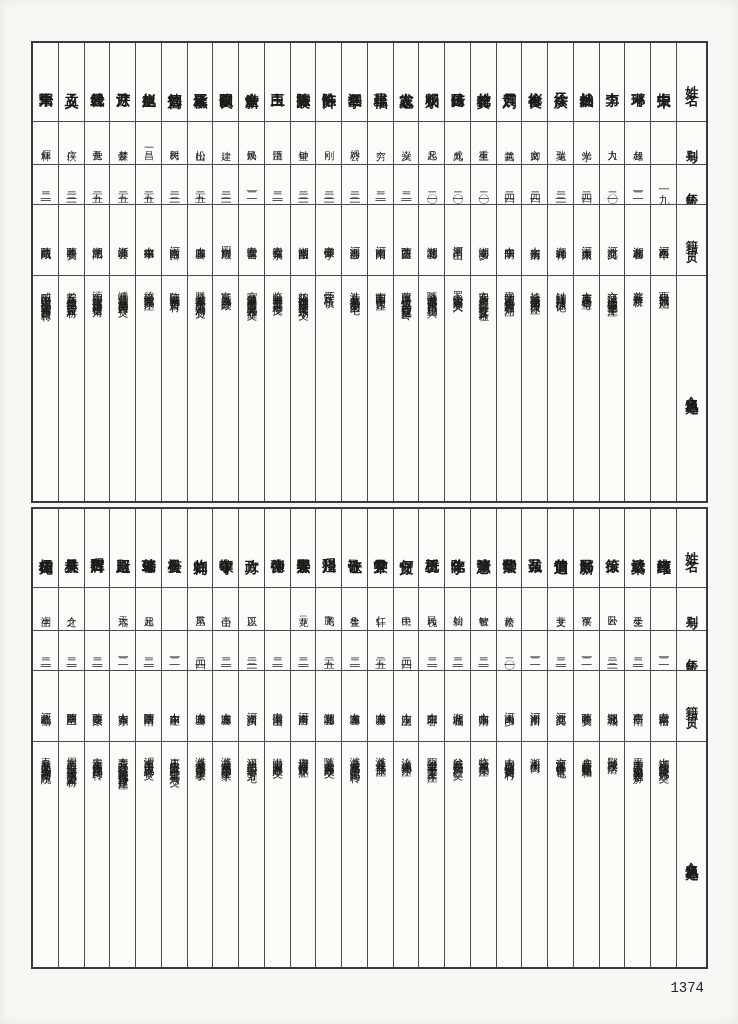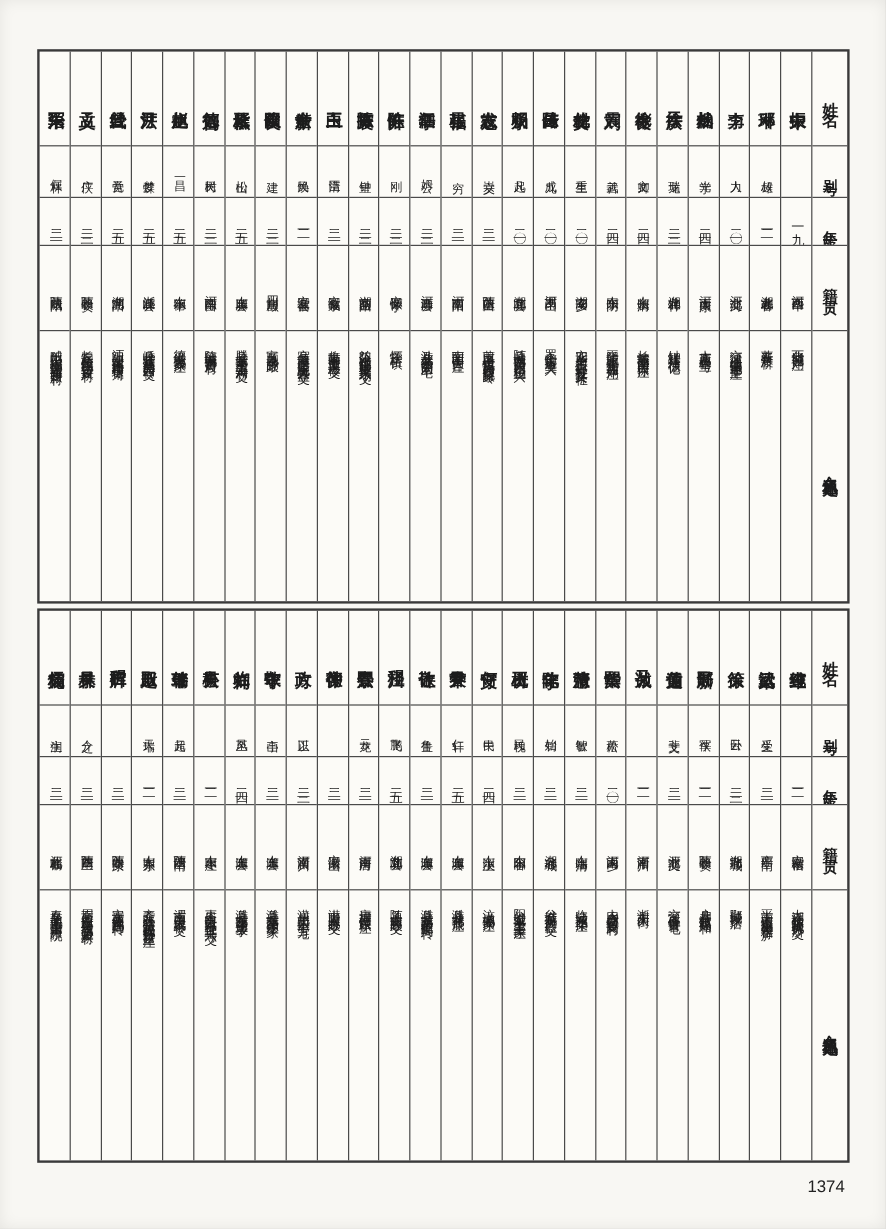--- a/index.html
+++ b/index.html
@@ -49,21 +49,21 @@
   .cell.address { flex:1; font-size:10.5px; justify-content:flex-start; padding-top:7px; border-bottom:none; letter-spacing:1.5px; }
   .header-col .cell { font-weight:bold; }
   .header-col .cell.name   { font-size:13.5px; justify-content:center; letter-spacing:8px; }
   .header-col .cell.alias  { font-size:12px; letter-spacing:3px; }
   .header-col .cell.age    { font-size:12px; letter-spacing:3px; }
   .header-col .cell.origin { font-size:12.5px; letter-spacing:10px; }
   .header-col .cell.address{ font-size:13px; justify-content:space-around; padding:34px 0; }
   .page-number {
     position:absolute; right:34px; bottom:28px;
     font-size:14px; color:#222;
-    font-family:Liberation Sans, sans-serif;
+    font-family:Liberation Mono, monospace;
   }
 </style>
 </head>
 <body>
 
 <div class="page">
   <div class="sheet">
 
     <div class="dir-table">
       <div class="col header-col">

